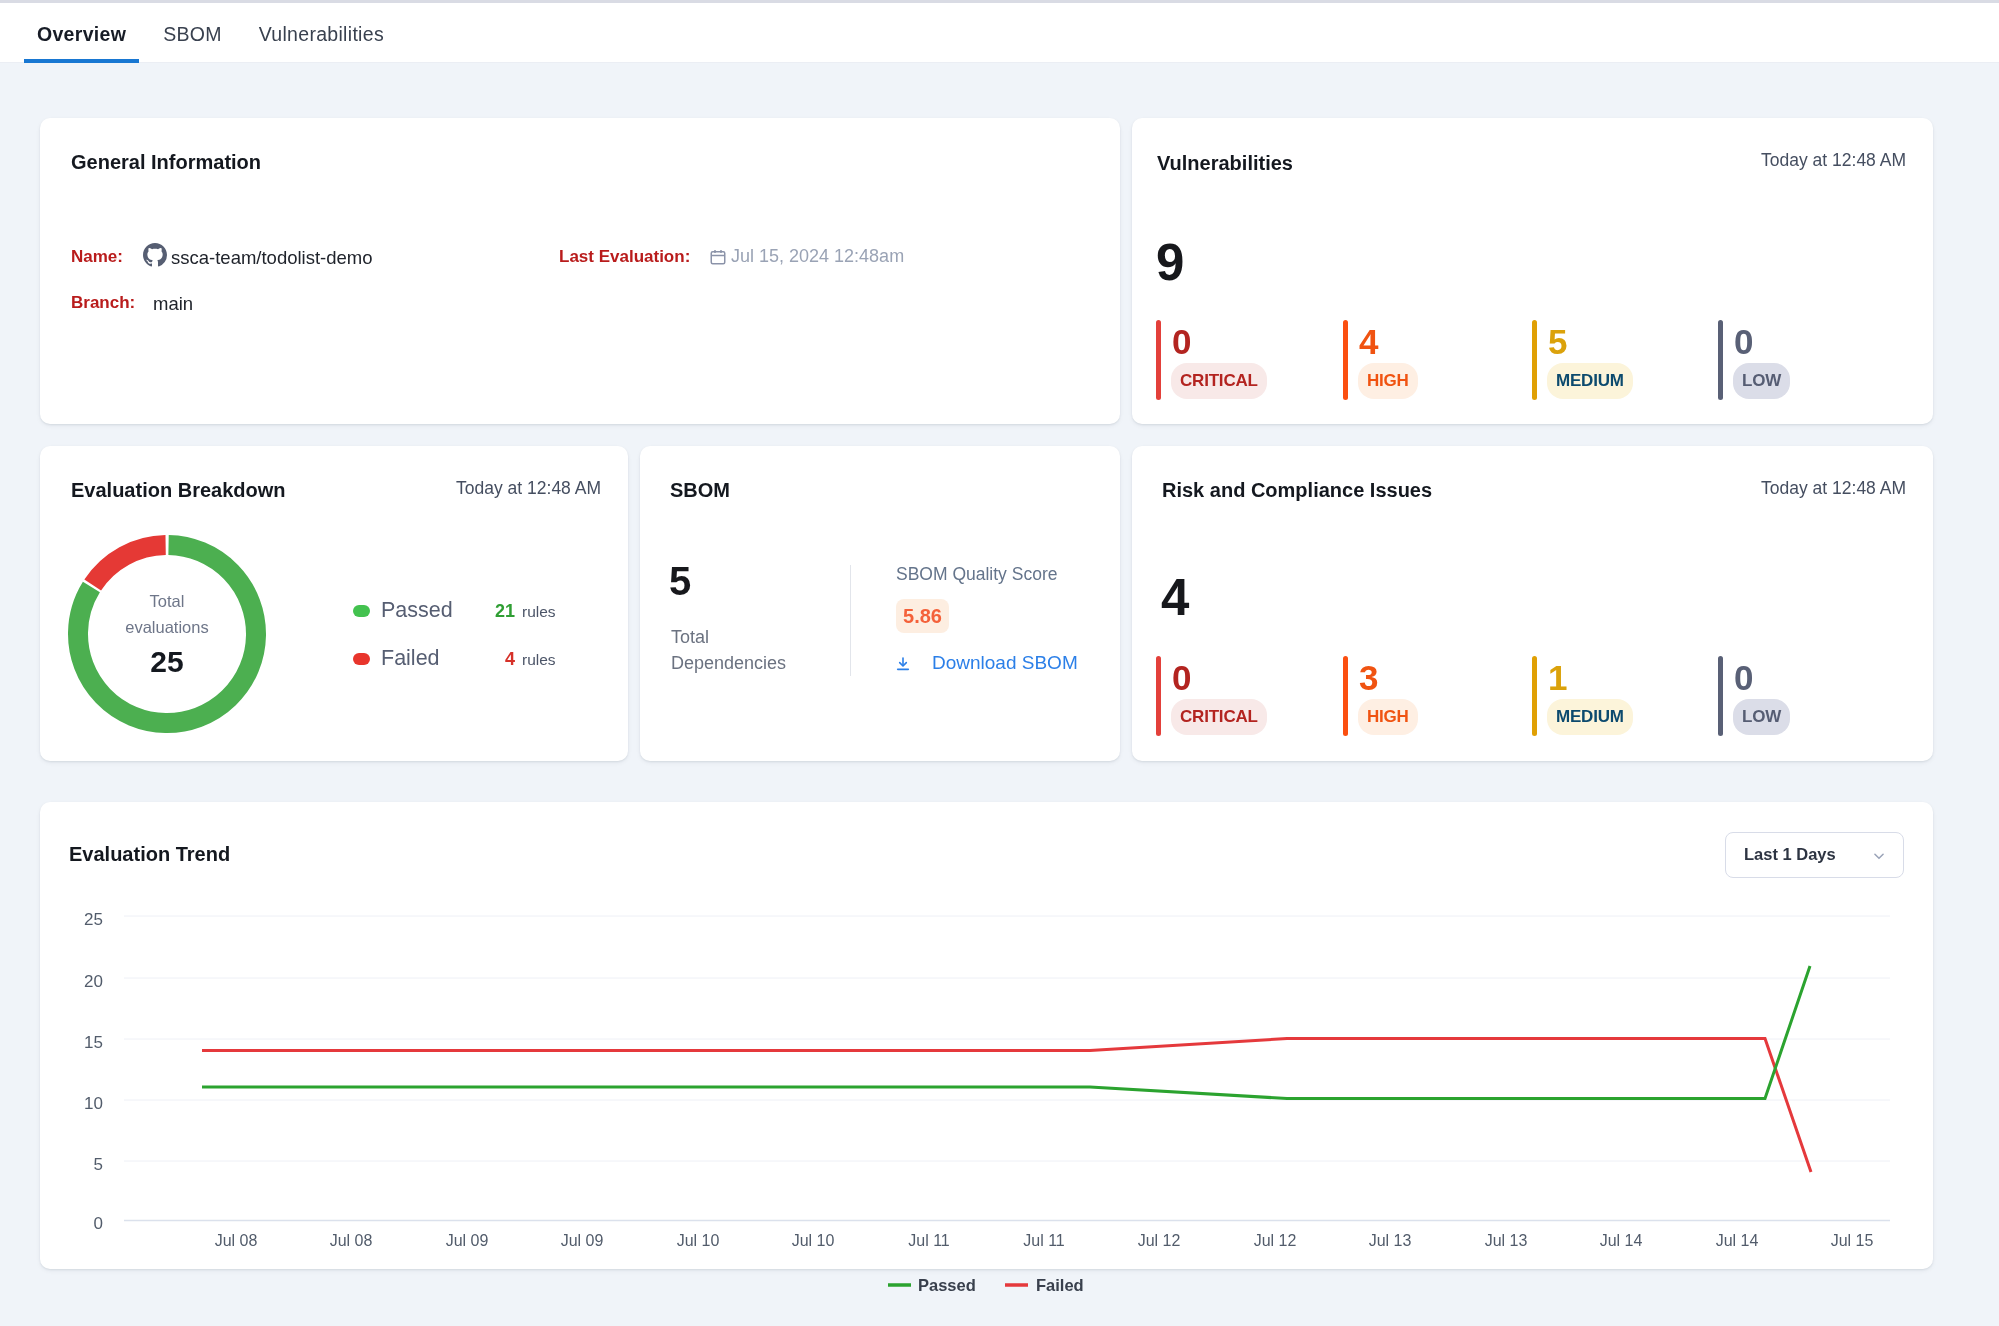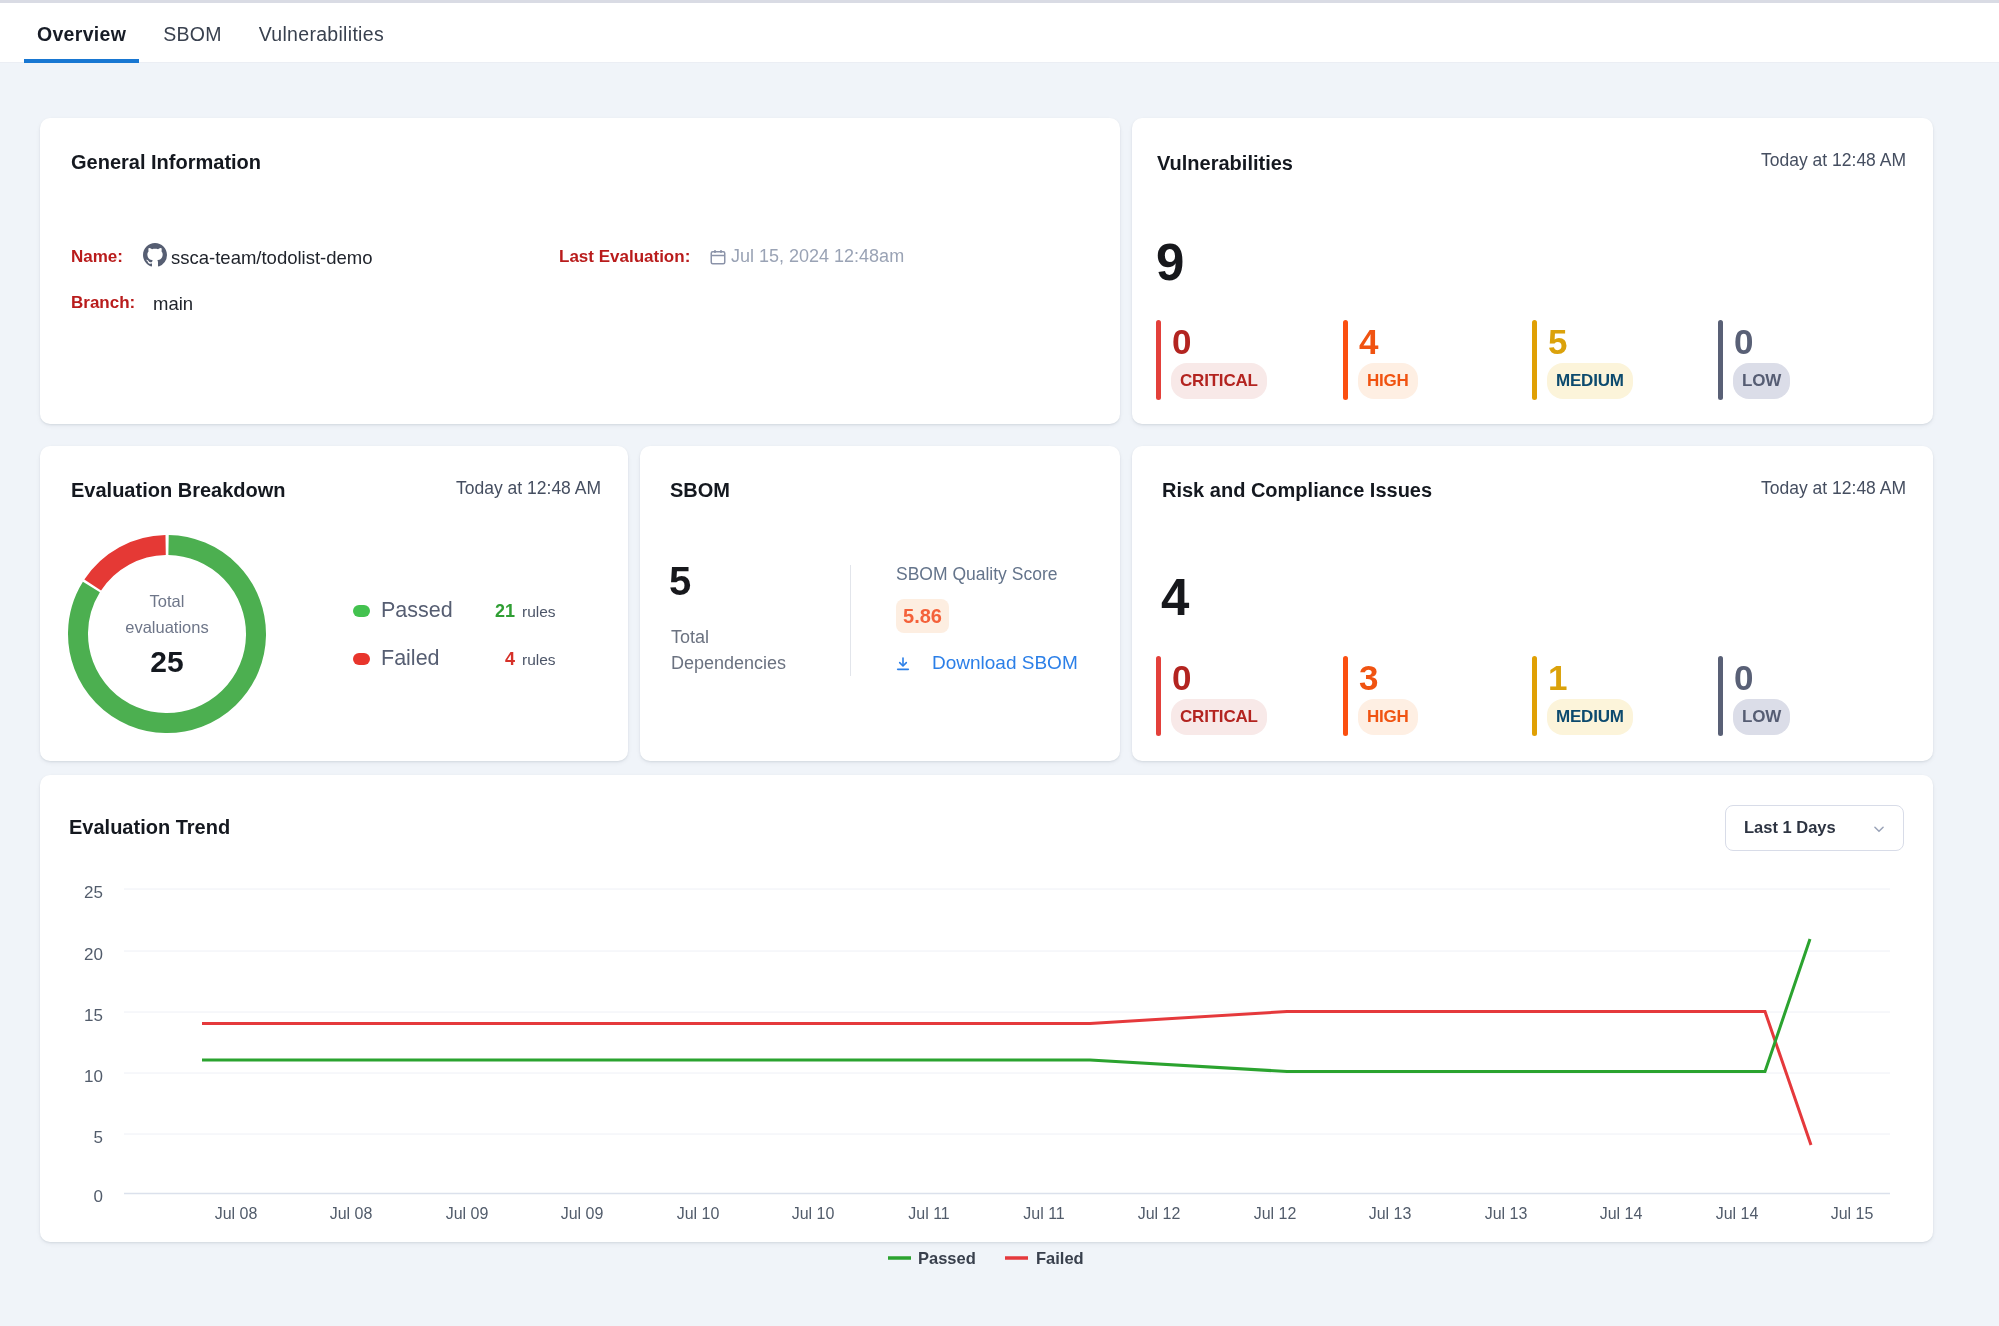--- a/index.html
+++ b/index.html
@@ -134,21 +134,21 @@
       <div class="num">1</div>
       <div class="pill">MEDIUM</div>
   </div>
   <div class="sev c-low" style="left:586px; top:210px;">
     <div class="bar"></div>
       <div class="num">0</div>
       <div class="pill">LOW</div>
   </div>
 </div>
 
-<div class="card" style="left:40px; top:775px; width:1893px; height:467px;">
+<div class="card" style="left:40px; top:802px; width:1893px; height:467px;">
   <div class="ctitle" style="left:29px; top:41px;">Evaluation Trend</div>
   <div style="position:absolute; left:1685px; top:30px; width:179px; height:46px; border:1px solid #d8dce8; border-radius:8px; background:#fff;">
     <div style="position:absolute; left:18px; top:12px; font-size:16.5px; color:#2d3442; font-weight:600;">Last 1 Days</div>
     <svg style="position:absolute; right:17px; top:16px;" width="14" height="14" viewBox="0 0 24 24" fill="none" stroke="#9aa3b8" stroke-width="2.6" stroke-linecap="round" stroke-linejoin="round">
         <path d="M5 9l7 7 7-7"></path>
       </svg>
   </div>
   <svg style="position:absolute; left:0; top:0;" width="1893" height="543" viewBox="0 0 1893 543">
     <g stroke="#eef0f6" stroke-width="1">
       <line x1="84" y1="114" x2="1850" y2="114"></line>

